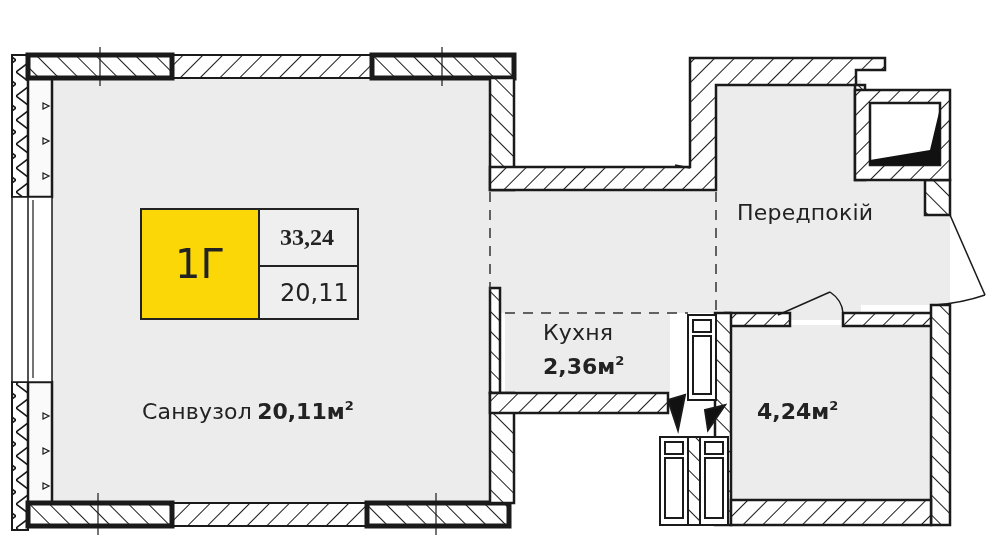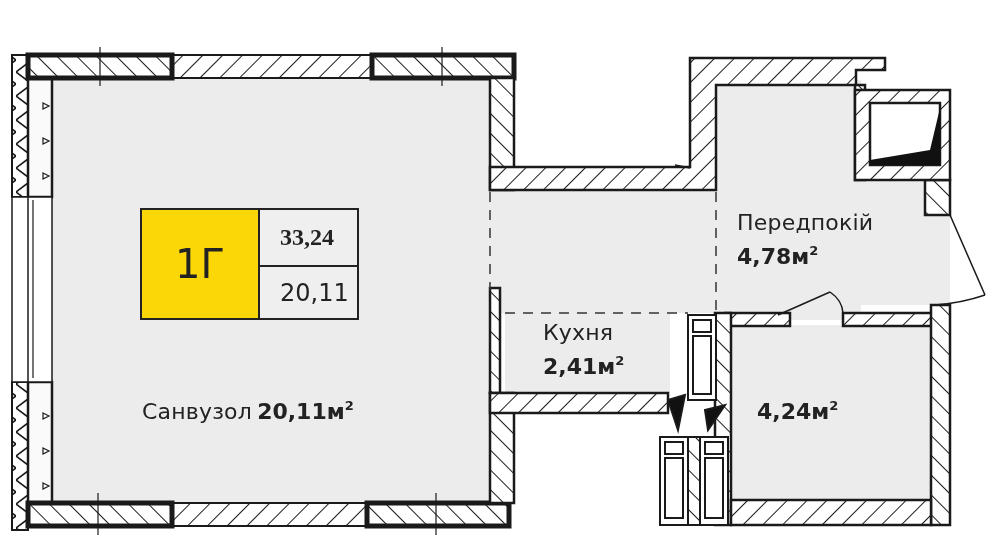--- a/index.html
+++ b/index.html
@@ -139,25 +139,24 @@
 </div>
 
 <div class="lbl" style="left:142px;top:398px;">
   <span class="rname">Санвузол</span>
   <span class="rarea"><span>20,11</span><span>м</span><sup>2</sup></span>
 </div>
 
 <div class="lbl" style="left:543px;top:210px;">
 </div>
 
-<div class="lbl" style="left:737px;top:210px;">
+<div class="lbl" style="left:737px;top:200px;">
   <div class="rname">Передпокій</div>
-  <div class="rarea" style="margin-top:8px;"><span>4,78</span><span>м</span><sup>2</sup></div>
 </div>
 
 <div class="lbl" style="left:543px;top:320px;">
   <div class="rname">Кухня</div>
-  <div class="rarea" style="margin-top:8px;"><span>2,41</span><span>м</span><sup>2</sup></div>
+  <div class="rarea" style="margin-top:8px;"><span>2,36</span><span>м</span><sup>2</sup></div>
 </div>
 
 <div class="lbl" style="left:757px;top:390px;">
   <div class="rarea" style="margin-top:8px;"><span>4,24</span><span>м</span><sup>2</sup></div>
 </div>
 
 </body></html>

